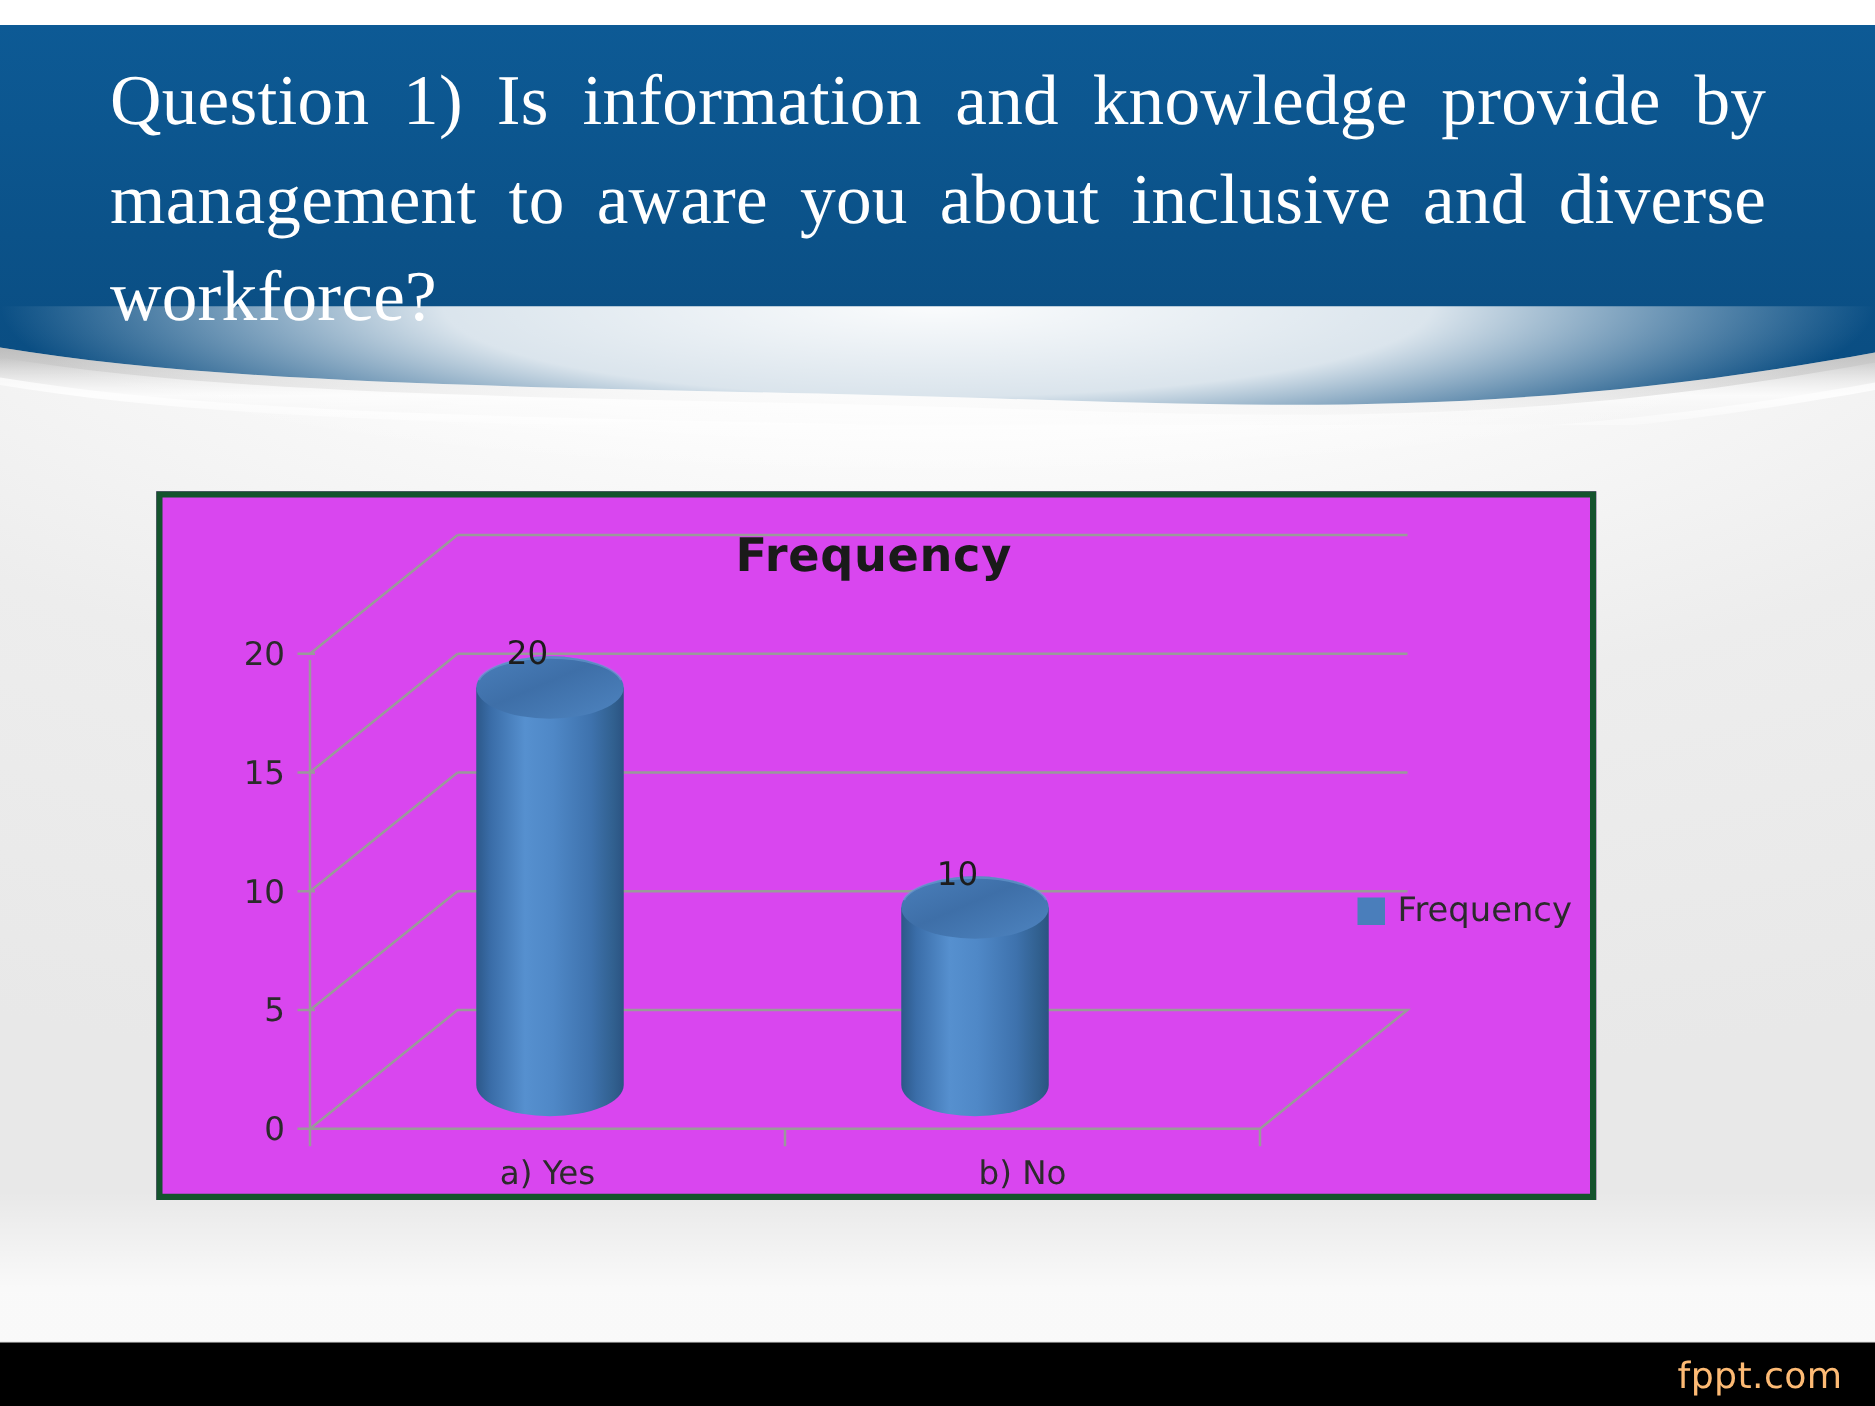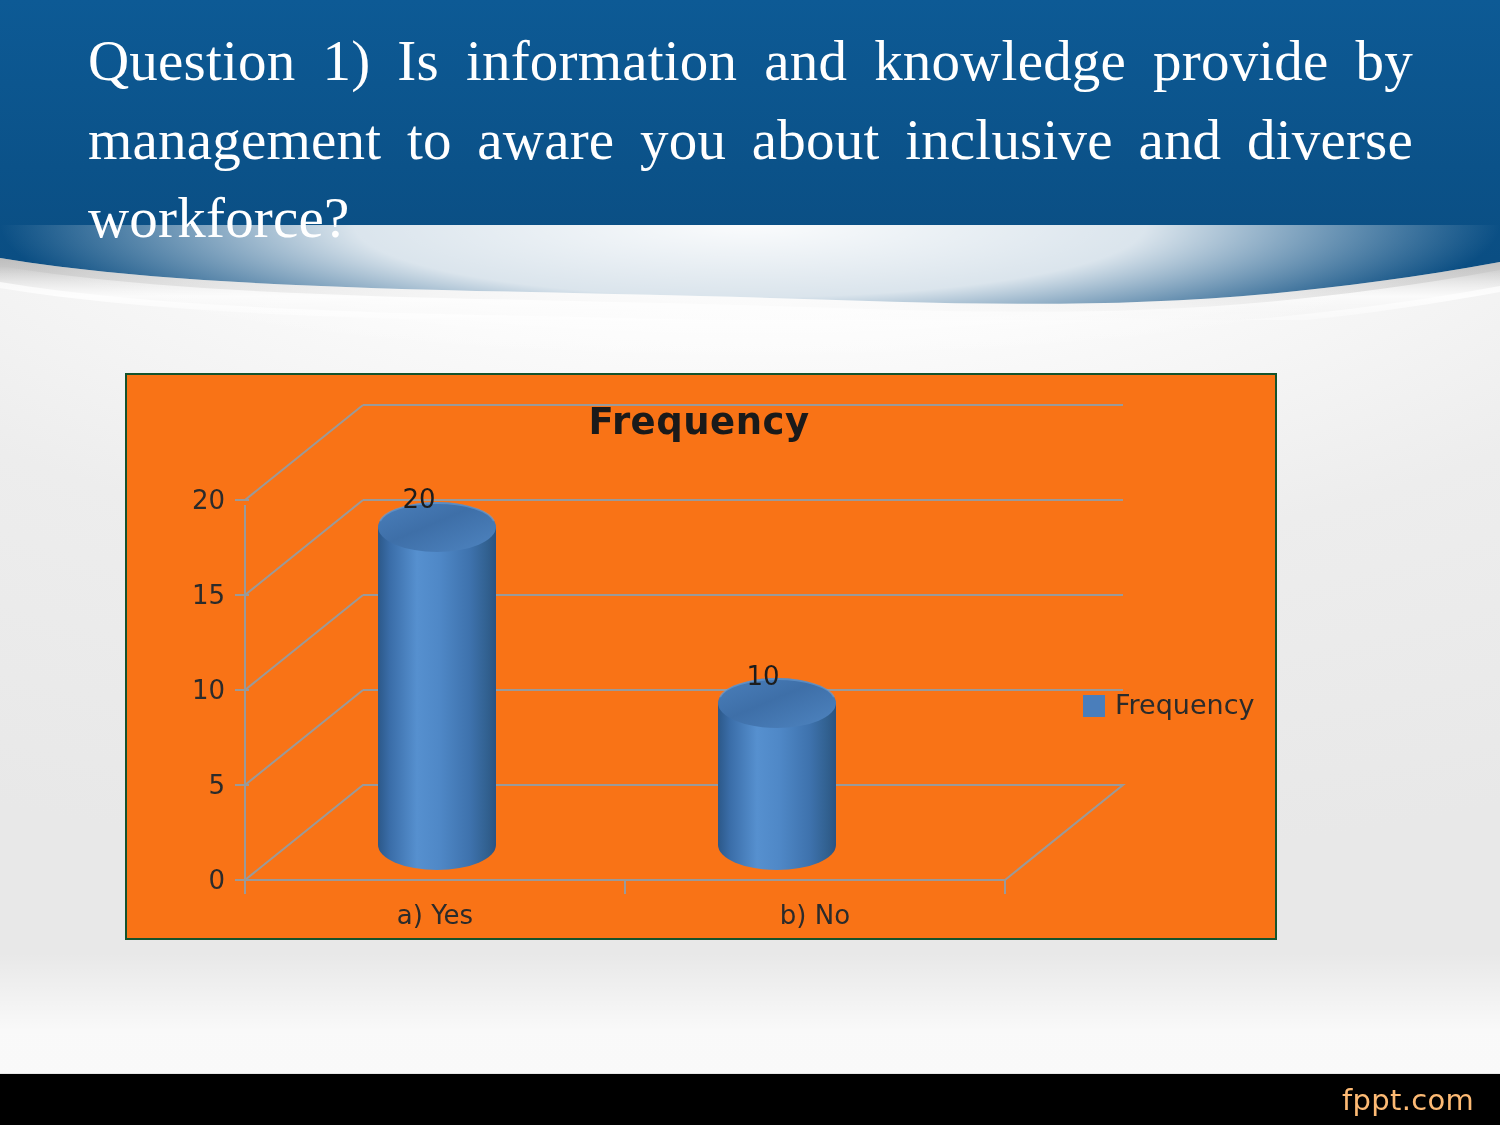--- a/index.html
+++ b/index.html
@@ -14,20 +14,21 @@
     overflow: hidden;
     font-family: "Liberation Sans", sans-serif;
   }
 
   
   .slide {
     position: absolute;
     inset: 0;
     background: #efefef;
     overflow: hidden;
+    margin-top: 20px;
   }
   .slide-bg-gradient {
     position: absolute;
     left: 0; top: 0; right: 0; bottom: 0;
     background:
       radial-gradient(ellipse 120% 70% at 50% 8%, #ffffff 0%, #fbfbfb 32%, #ededed 62%, #e8e8e8 100%);
   }
   
   .curve-sheen {
     position: absolute;
@@ -78,22 +79,22 @@
     z-index: 4;
   }
 
   
   .chart-box {
     position: absolute;
     left: 125px;
     top: 373px;
     width: 1152px;
     height: 567px;
-    background: #f97316;
-    border: 2px solid #14532d;
+    background: #d946ef;
+    border: 5px solid #14532d;
     box-sizing: border-box;
     z-index: 5;
   }
   .chart-title {
     position: absolute;
     left: 0;
     top: 25px;
     width: 100%;
     text-align: center;
     font-family: "DejaVu Sans", sans-serif;

